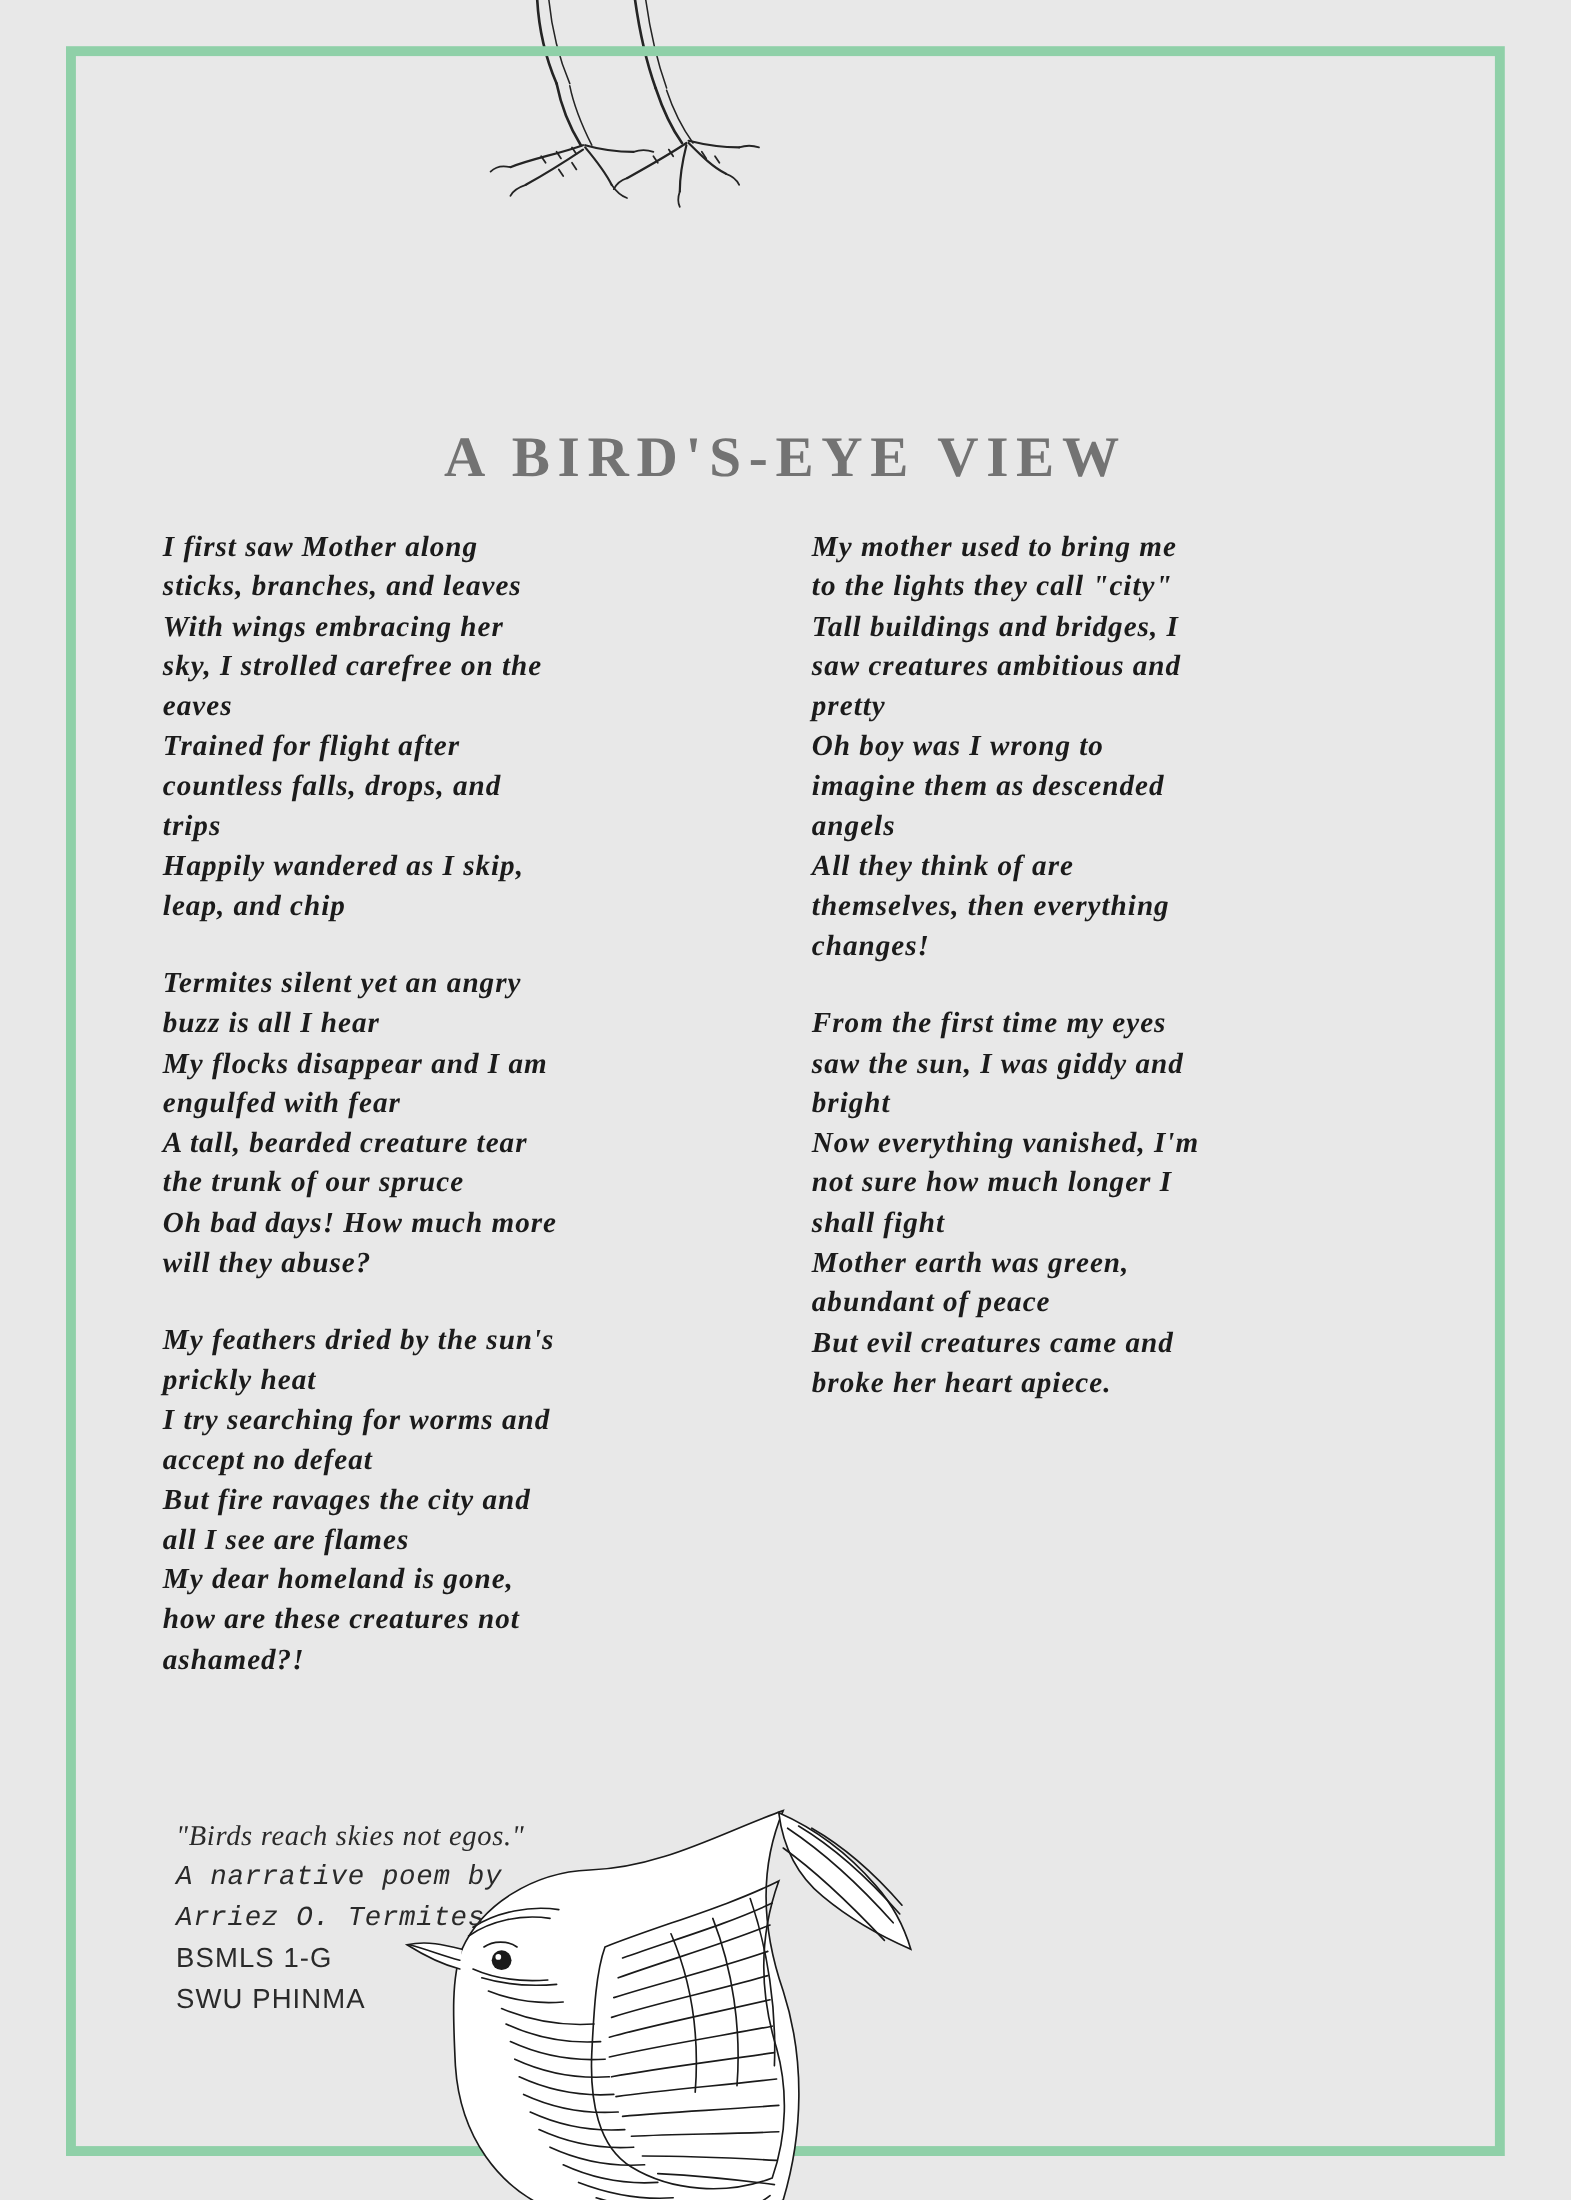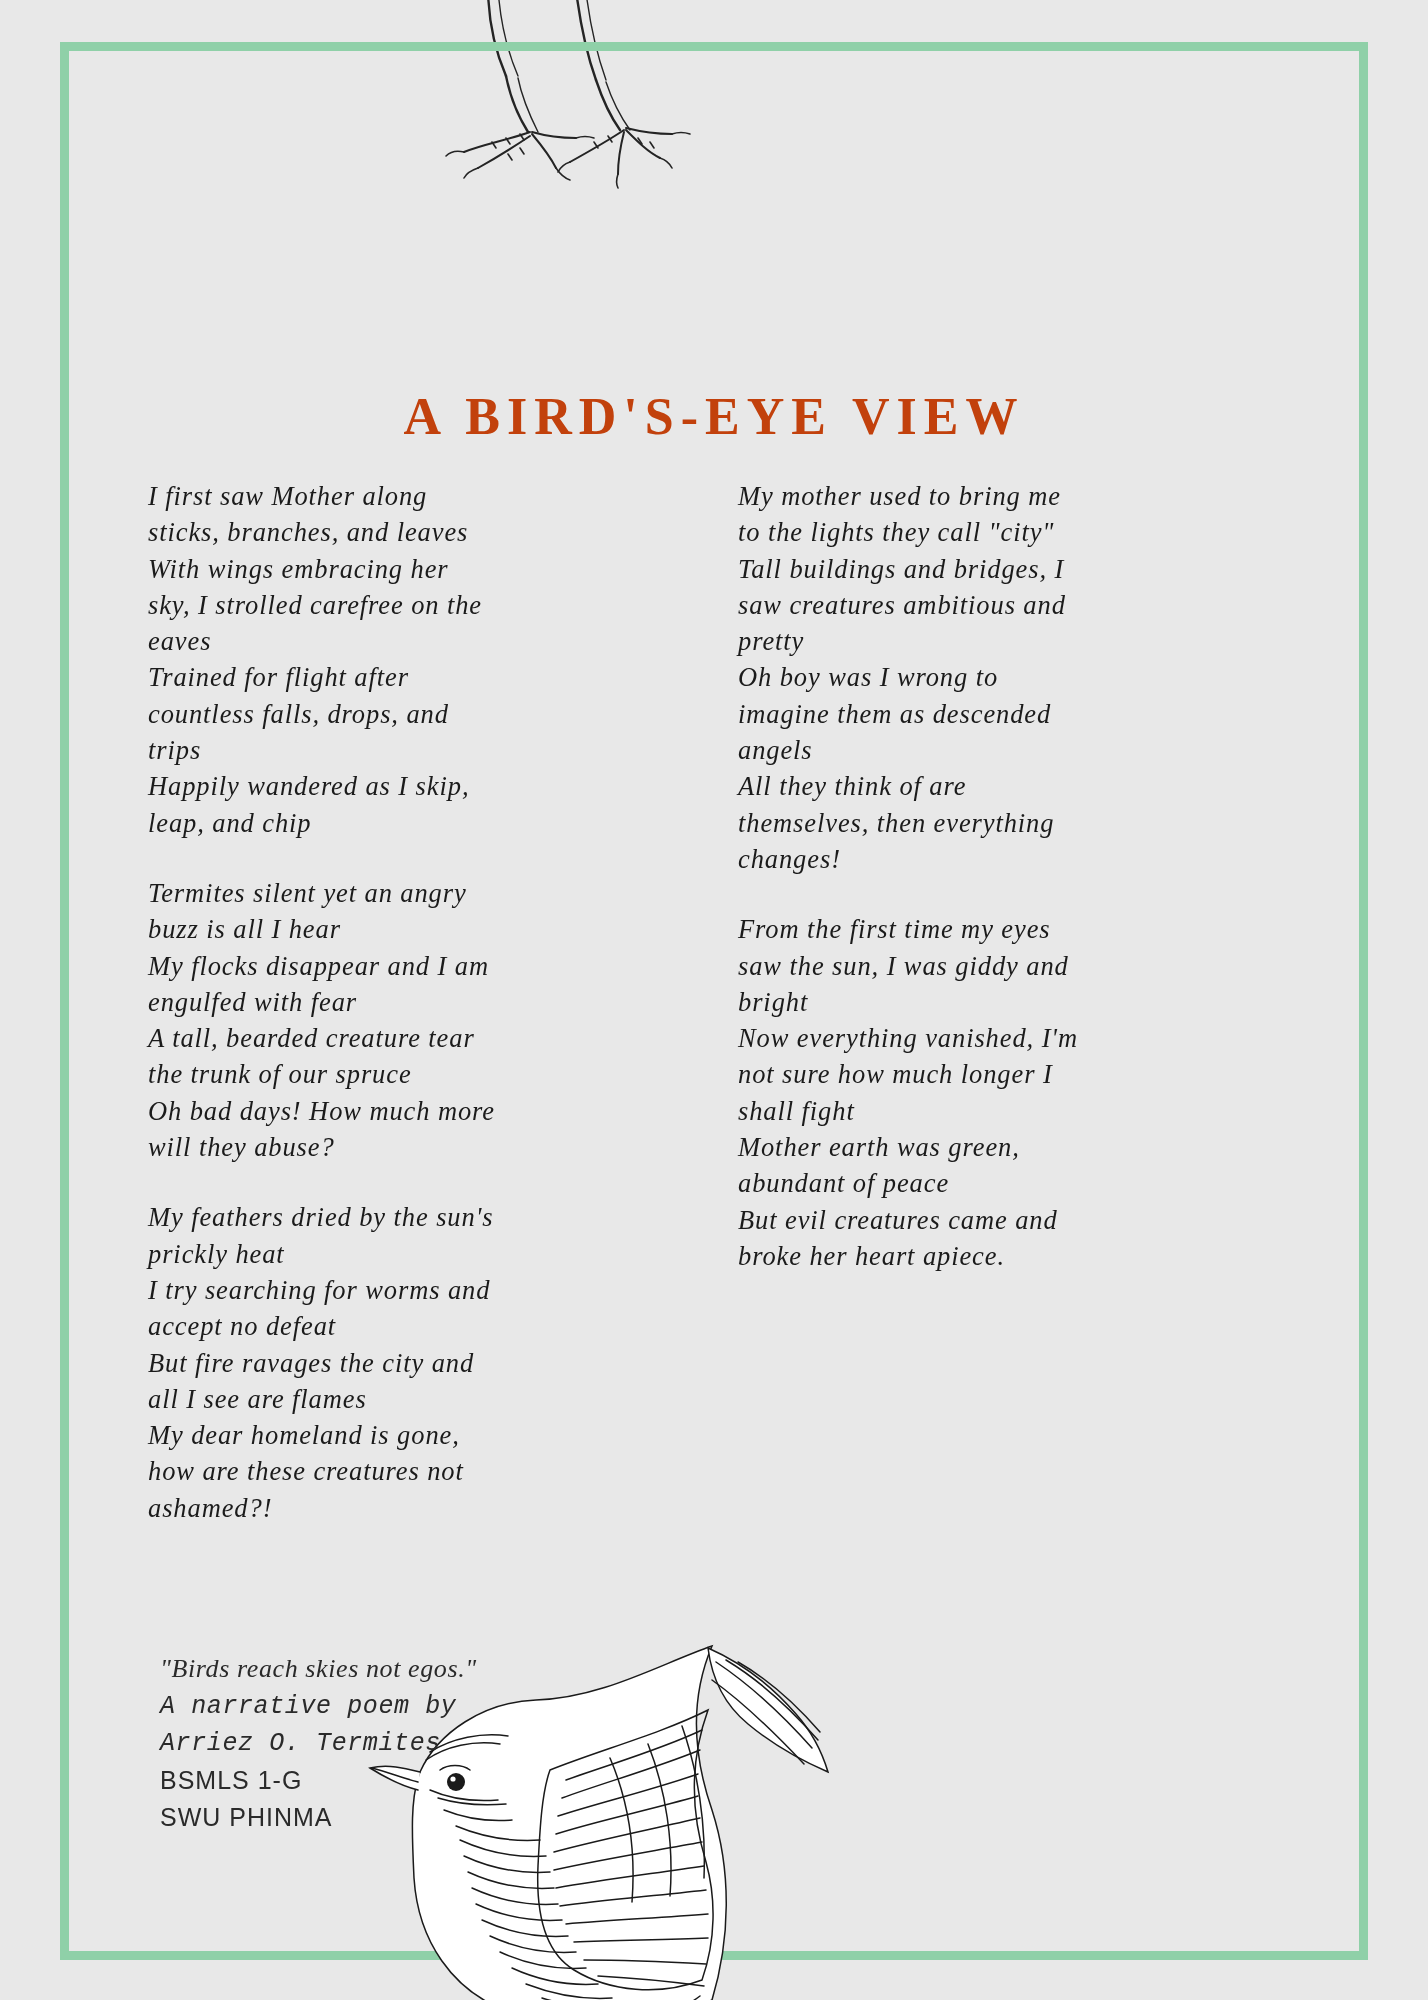--- a/index.html
+++ b/index.html
@@ -55,39 +55,39 @@
   .title {
     position: absolute;
     top: 352px;
     left: 0;
     width: 100%;
     text-align: center;
     font-family: "Liberation Serif", serif;
     font-size: 52px;
     font-weight: 700;
     letter-spacing: 7px;
-    color: #c2410c;
+    color: #737373;
   }
 
   .columns {
     position: absolute;
     top: 478px;
     left: 148px;
     width: 1130px;
     display: flex;
     gap: 90px;
   }
   .column {
     width: 500px;
   }
 
   .stanza {
     font-family: "Liberation Serif", serif;
     font-style: italic;
-    font-weight: 400;
+    font-weight: 700;
     font-size: 26.5px;
     line-height: 1.37;
     letter-spacing: 0.9px;
     color: #1b1b1b;
     margin: 0 0 34px 0;
     white-space: pre-line;
   }
   .stanza:last-child { margin-bottom: 0; }
 
   .credits {

